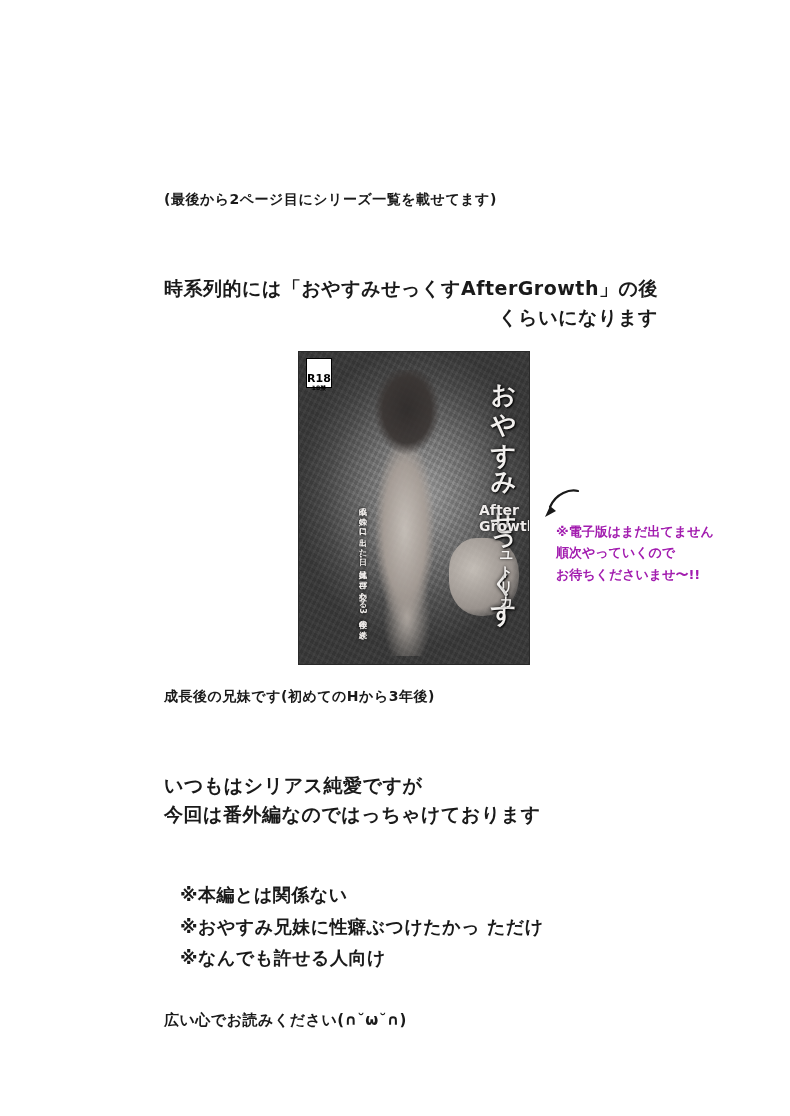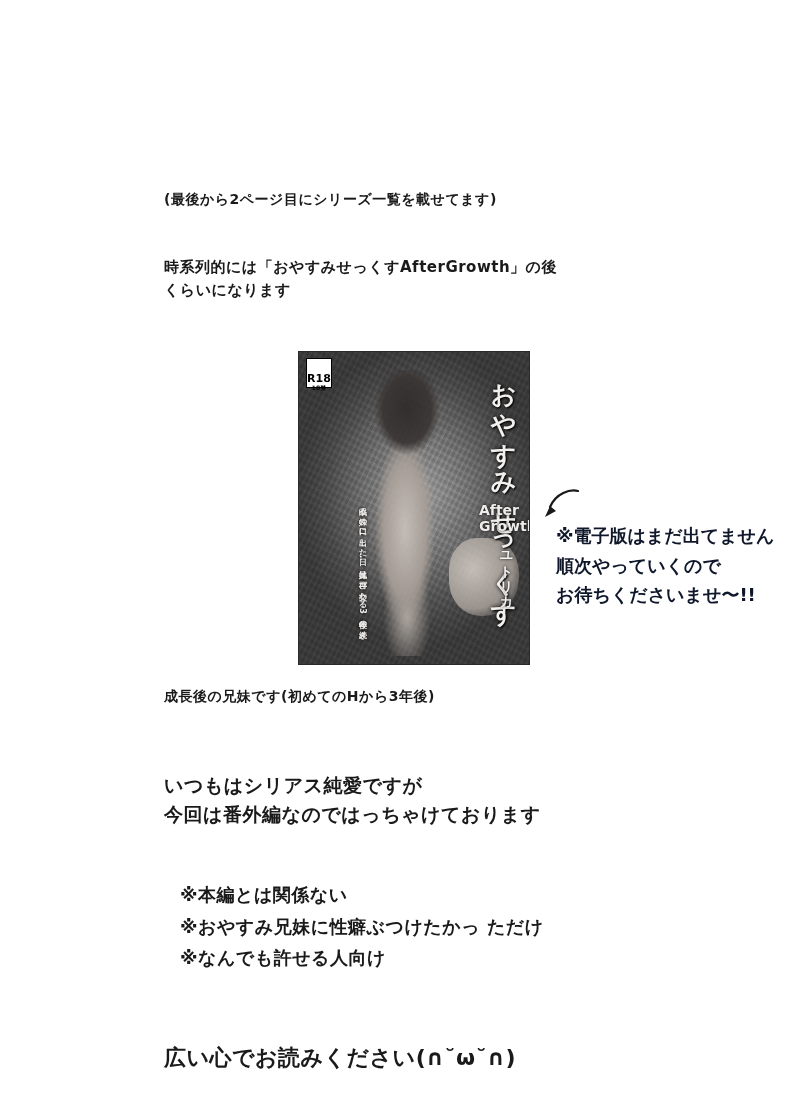--- a/index.html
+++ b/index.html
@@ -23,34 +23,34 @@
     font-weight: bold;
     letter-spacing: 0.5px;
     white-space: pre-line;
     line-height: 1.55;
   }
 
   
   #p1  { left: 164px; top: 70px;  font-size: 19px; }
   #p2  { left: 164px; top: 126px; font-size: 19px; }
   #p3  { left: 164px; top: 189px; font-size: 14px; }
-  #p4  { left: 164px; top: 256px; font-size: 15px; }
+  #p4  { left: 164px; top: 274px; font-size: 19px; text-align: right; }
   #p5  { left: 164px; top: 686px; font-size: 14px; }
   #p6  { left: 164px; top: 771px; font-size: 19px; }
   #p7  { left: 180px; top: 879px; font-size: 18px; line-height: 1.75; }
-  #p8  { left: 164px; top: 1009px; font-size: 22px; margin-top: 32px; }
+  #p8  { left: 164px; top: 1009px; font-size: 15px; }
 
   
   .note {
     position: absolute;
     left: 556px;
     top: 521px;
-    font-size: 18px;
-    font-weight: bold;
-    color: #0f172a;
+    font-size: 13px;
+    font-weight: bold;
+    color: #a21caf;
     line-height: 1.65;
     white-space: pre-line;
   }
   .arrow {
     position: absolute;
     left: 540px;
     top: 487px;
     width: 40px;
     height: 34px;
   }

